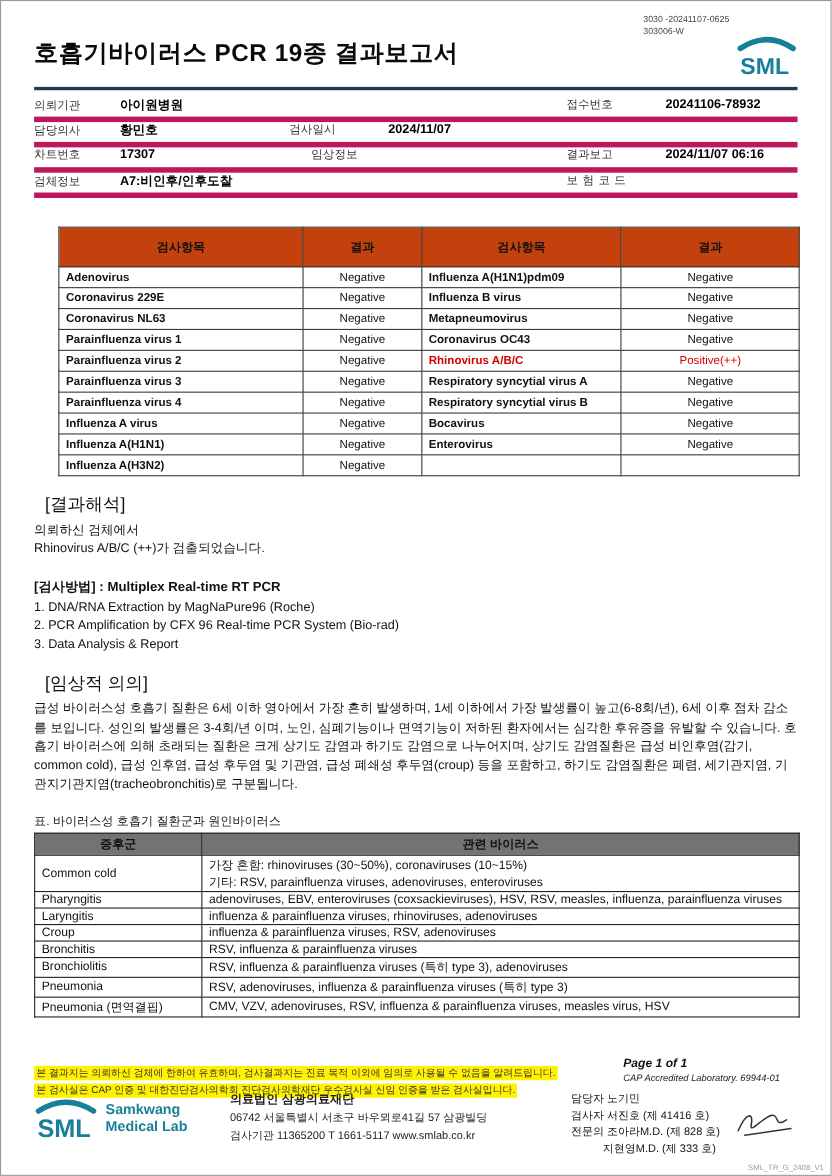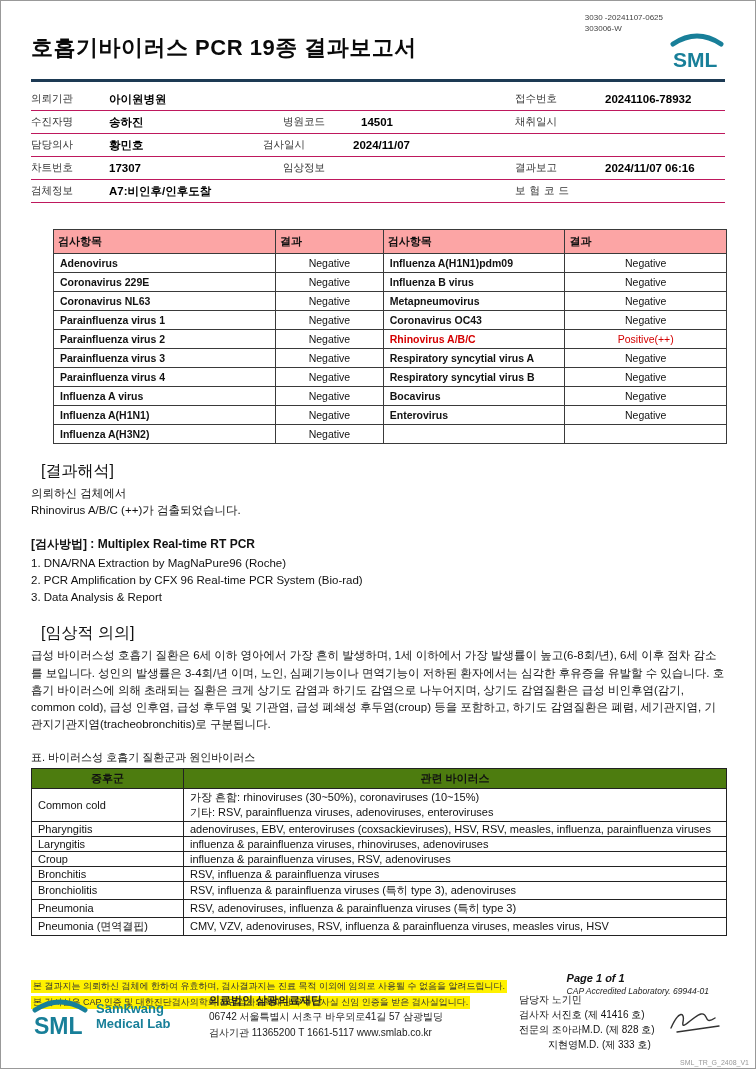--- a/index.html
+++ b/index.html
@@ -16,48 +16,48 @@
   }
   
   .header{position:relative;padding:26px 30px 0 30px;height:62px;}
   .title{font-size:22px;font-weight:bold;margin:6px 0 0 0;letter-spacing:.5px;color:#0a0a0a;}
   .doc-codes{position:absolute;top:12px;right:92px;font-size:8px;color:#444;line-height:1.35;text-align:left;}
   .logo-top{position:absolute;top:26px;right:30px;width:56px;height:48px;}
   .rule{border:none;border-top:3px solid var(--rule);margin:16px 30px 0 30px;}
 
   
   .info{margin:6px 30px 0 30px;font-size:11px;}
-  .info-row{display:flex;border-bottom:1px solid #be185d;min-height:23px;align-items:center;}
+  .info-row{display:flex;border-bottom:5px solid #be185d;min-height:23px;align-items:flex-start;}
   .seg{display:flex;align-items:center;}
   .seg1{width:252px;}
   .seg2{width:232px;}
   .seg3{flex:1;gap:12px;}
   .lbl{width:78px;color:#333;font-size:10.5px;flex-shrink:0;}
   .lbl.sp{letter-spacing:4px;}
   .val{font-weight:bold;font-size:11.5px;color:#000;}
 
   
   .results{border-collapse:collapse;margin:26px 0 0 52px;width:674px;table-layout:fixed;font-size:10.5px;}
-  .results th{background:#fca5a5;border:1px solid #3a3a3a;height:24px;font-size:11px;font-weight:bold;text-align:left;padding:1px 4px;}
+  .results th{background:#c2410c;border:1px solid #3a3a3a;height:36px;font-size:11px;font-weight:bold;text-align:center;padding:1px 4px;}
   .results td{border:1px solid #3a3a3a;height:19px;padding:1px 6px;}
   .results col.c1{width:33%;} .results col.c2{width:16%;} .results col.c3{width:27%;} .results col.c4{width:24%;}
   .vname{font-weight:bold;text-align:left;}
   .vres{text-align:center;}
   .pos{color:var(--positive);}
 
   
   .section{margin:15px 30px 0 30px;font-size:11.5px;line-height:1.5;}
   .sec-title{font-weight:normal;font-size:16px;margin-bottom:2px;padding-left:10px;}
   .method-title{font-weight:bold;font-size:12px;margin-bottom:2px;}
   .para{font-size:11.5px;line-height:1.5;}
 
   
   .table-note{margin:16px 30px 3px 30px;font-size:11px;}
   .syn-table{border-collapse:collapse;margin:0 30px;width:696px;font-size:11px;table-layout:fixed;}
-  .syn-table th{background:#4d7c0f;border:1px solid #222;padding:2px 6px;font-weight:bold;text-align:center;}
+  .syn-table th{background:#737373;border:1px solid #222;padding:2px 6px;font-weight:bold;text-align:center;}
   .syn-table td{border:1px solid #222;padding:1px 6px;white-space:pre-line;vertical-align:middle;}
   .syn-table col.s1{width:152px;}
   .syn-name{font-size:11px;margin-left:13px;}
 
   
   .disclaimer{margin:44px 30px 0 30px;position:relative;min-height:34px;}
   .hl{display:table;background:var(--highlight);font-size:9px;color:#333;padding:0 2px;margin-bottom:3px;line-height:1.45;}
   .pageinfo{position:absolute;right:16px;top:-8px;font-style:italic;}
   .pagenum{font-size:11px;font-weight:bold;}
   .cap{font-size:8.5px;color:#222;margin-top:2px;}
@@ -98,34 +98,20 @@
         <span class="lbl">의뢰기관</span>
         <span class="val">아이원병원</span>
       </div>
       <div class="seg seg2"></div>
       <div class="seg seg3">
         <span class="lbl">접수번호</span>
         <span class="val">20241106-78932</span>
       </div>
     </div>
     <div class="info-row">
-      <div class="seg seg1">
-        <span class="lbl">수진자명</span>
-        <span class="val">송하진</span>
-      </div>
-      <div class="seg seg2">
-        <span class="lbl">병원코드</span>
-        <span class="val">14501</span>
-      </div>
-      <div class="seg seg3">
-        <span class="lbl">채취일시</span>
-        <span class="val"></span>
-      </div>
-    </div>
-    <div class="info-row">
       <div class="seg seg2">
         <span class="lbl">담당의사</span>
         <span class="val">황민호</span>
       </div>
       <div class="seg seg3">
         <span class="lbl">검사일시</span>
         <span class="val">2024/11/07</span>
       </div>
     </div>
     <div class="info-row">

